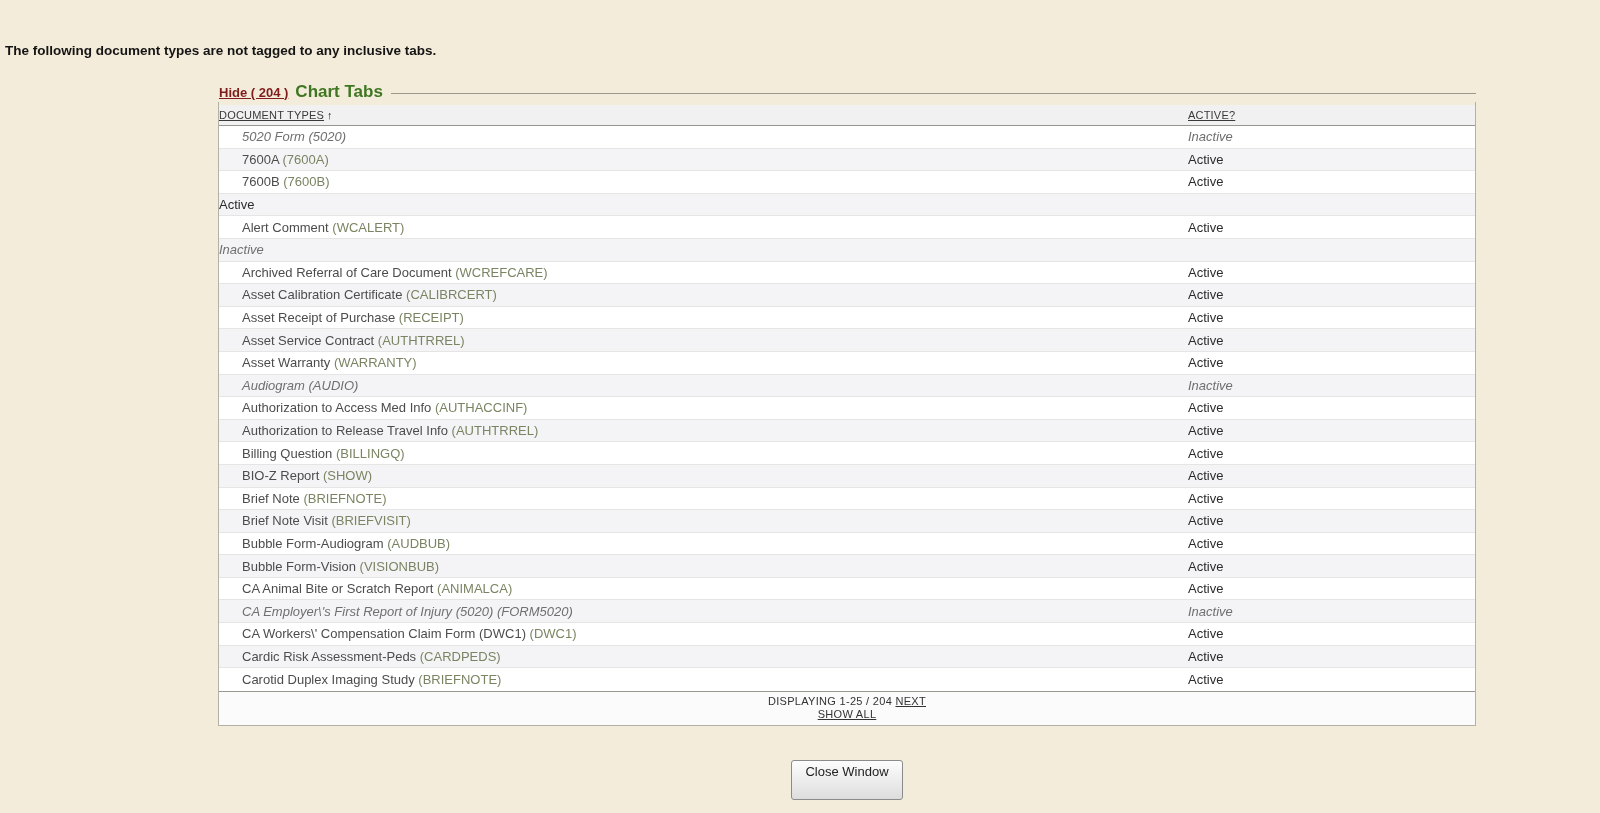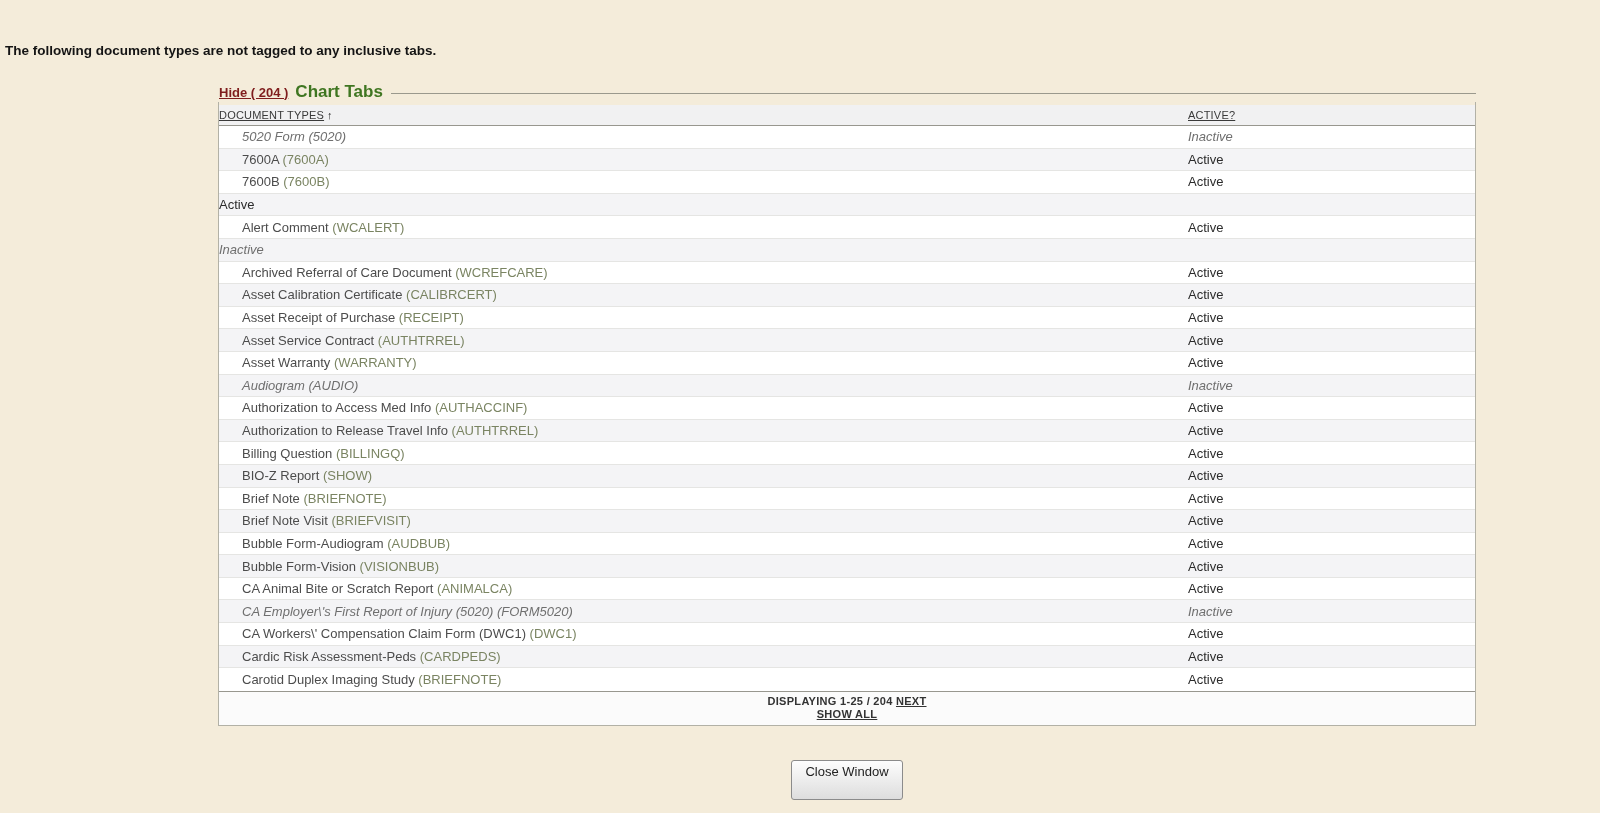--- a/index.html
+++ b/index.html
@@ -119,21 +119,21 @@
   
   .tfoot {
     background: #fbfbfb;
     border-top: 1px solid #98978f;
     text-align: center;
     font-size: 11px;
     letter-spacing: 0.3px;
     color: #333;
     padding: 3px 0 4px 0;
   }
-  .tfoot .line { line-height: 13px; font-weight: bold; }
+  .tfoot .line { line-height: 13px; }
   .page-link {
     text-decoration: underline;
     cursor: pointer;
     color: #333;
   }
 
   
   .button-row {
     position: absolute;
     left: 218px;

